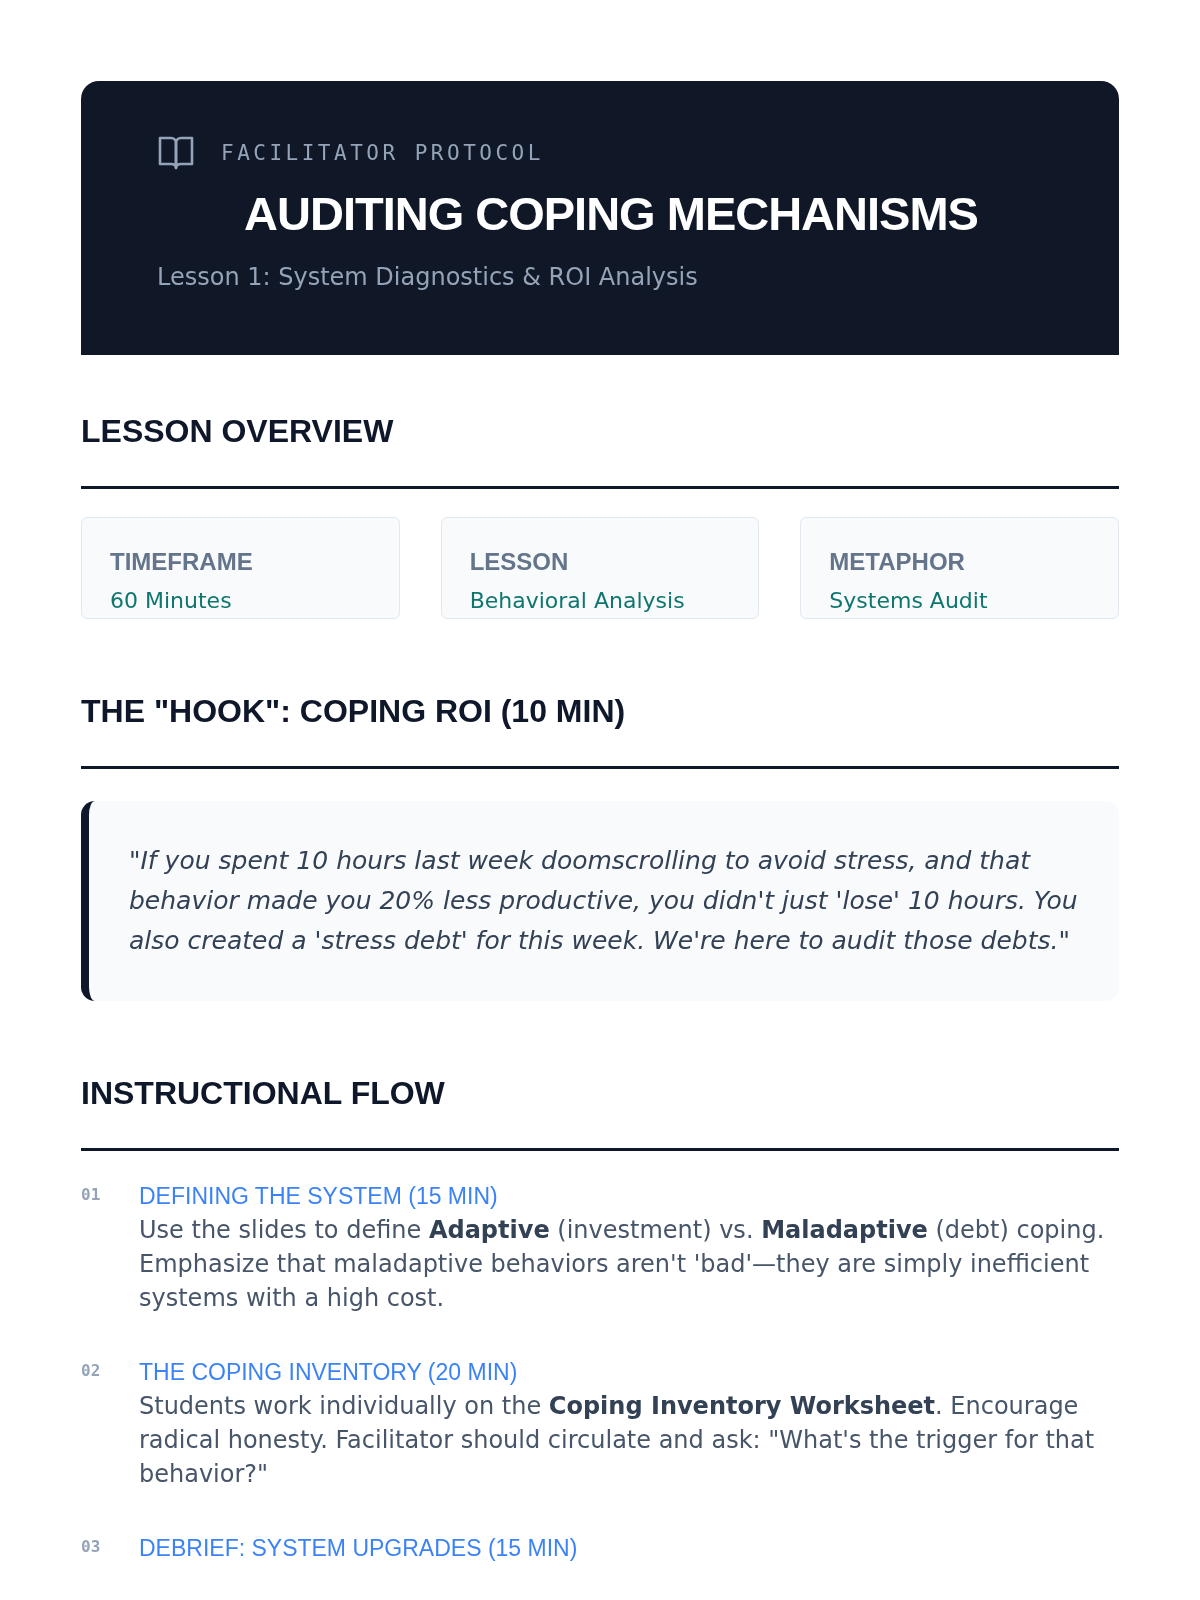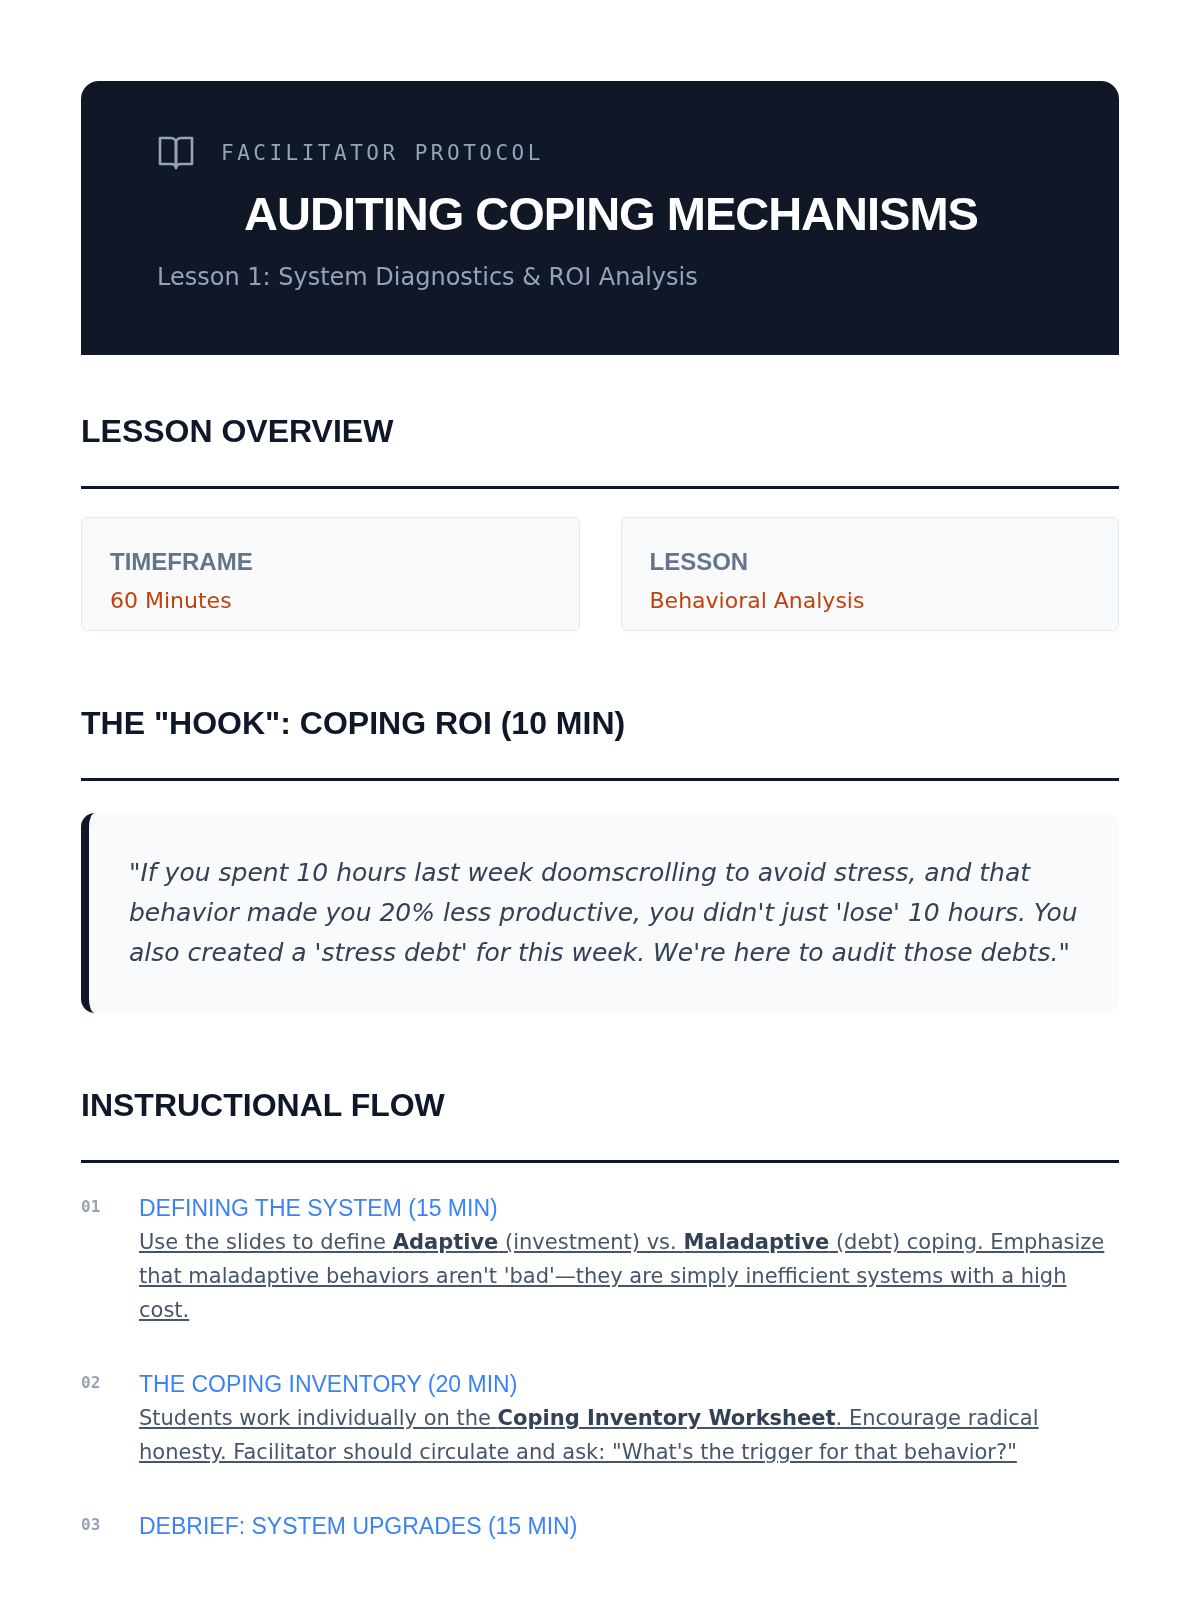--- a/index.html
+++ b/index.html
@@ -11,37 +11,37 @@
     .hero-kicker { display: flex; align-items: center; gap: 26px; margin-bottom: 16px; }
     .hero-kicker svg { display: block; }
     .kicker-text { font-family: "DejaVu Sans Mono", "Liberation Mono", monospace; font-size: 21px; letter-spacing: 3.5px; color: #94a3b8; }
     .hero-title { font-family: "Liberation Sans", sans-serif; font-weight: 700; font-size: 47px; letter-spacing: -1px; color: #ffffff; line-height: 1.15; margin-bottom: 22px; text-align: center; }
     .hero-subtitle { font-family: "DejaVu Sans", sans-serif; font-size: 24px; color: #94a3b8; }
 
     .section-title { font-family: "Liberation Sans", sans-serif; font-weight: 700; font-size: 32px; color: #0f172a; padding-bottom: 36px; border-bottom: 3px solid #0f172a; }
     .sec-overview { margin-top: 58px; }
 
     .cards { display: flex; gap: 41px; margin-top: 28px; }
-    .card { flex: 1; height: 114px; border: 1px solid #e2e8f0; border-radius: 6px; background: #f8fafc; padding: 30px 28px; }
+    .card { flex: 1; height: 102px; border: 1px solid #e2e8f0; border-radius: 6px; background: #f8fafc; padding: 30px 28px; }
     .card-label { font-family: "Liberation Sans", sans-serif; font-weight: 700; font-size: 24px; color: #64748b; margin-bottom: 12px; }
-    .card-value { font-family: "DejaVu Sans", sans-serif; font-size: 22px; color: #c2410c; }
+    .card-value { font-family: "DejaVu Sans", sans-serif; font-size: 22px; color: #0f766e; }
 
     .sec-hook { margin-top: 74px; }
     .hook-text { font-family: "DejaVu Sans", sans-serif; font-size: 22px; color: #334155; line-height: 39px; margin-top: 30px; }
 
     .quote { margin-top: 32px; background: #f8fafc; border-left: 8px solid #0f172a; border-radius: 14px; padding: 40px 36px 40px 40px; }
     .quote-text { font-family: "DejaVu Sans", sans-serif; font-style: italic; font-size: 25px; color: #334155; line-height: 40px; }
 
     .sec-flow { margin-top: 74px; }
     .steps { margin-top: 30px; }
     .step { display: flex; gap: 26px; margin-bottom: 42px; }
     .step-num { font-family: "DejaVu Sans Mono", "Liberation Mono", monospace; font-weight: 700; font-size: 16px; color: #94a3b8; width: 32px; padding-top: 4px; flex-shrink: 0; }
     .step-body { flex: 1; }
     .step-title { font-family: "Liberation Sans", sans-serif; font-weight: 400; font-size: 23px; color: #3b82f6; line-height: 30px; }
-    .step-desc { font-family: "DejaVu Sans", sans-serif; font-size: 21px; color: #475569; line-height: 34px; margin-top: 2px; text-decoration: underline; }
+    .step-desc { font-family: "DejaVu Sans", sans-serif; font-size: 24px; color: #475569; line-height: 34px; margin-top: 2px; }
     .step-desc b { color: #334155; font-weight: 700; }
   </style>
 </head>
 <body>
 
 <div class="page">
 
   <header class="hero">
     <div class="hero-kicker">
       <span>
@@ -59,20 +59,24 @@
   <section class="sec-overview">
     <h2 class="section-title">LESSON OVERVIEW</h2>
     <div class="cards">
       <div class="card">
         <div class="card-label">TIMEFRAME</div>
         <div class="card-value">60 Minutes</div>
       </div>
       <div class="card">
         <div class="card-label">LESSON</div>
         <div class="card-value">Behavioral Analysis</div>
+      </div>
+      <div class="card">
+        <div class="card-label">METAPHOR</div>
+        <div class="card-value">Systems Audit</div>
       </div>
     </div>
   </section>
 
   <section class="sec-hook">
     <h2 class="section-title">THE "HOOK": COPING ROI (10 MIN)</h2>
     <blockquote class="quote">
       <p class="quote-text">"If you spent 10 hours last week doomscrolling to avoid stress, and that behavior made you 20% less productive, you didn't just 'lose' 10 hours. You also created a 'stress debt' for this week. We're here to audit those debts."</p>
     </blockquote>
   </section>

